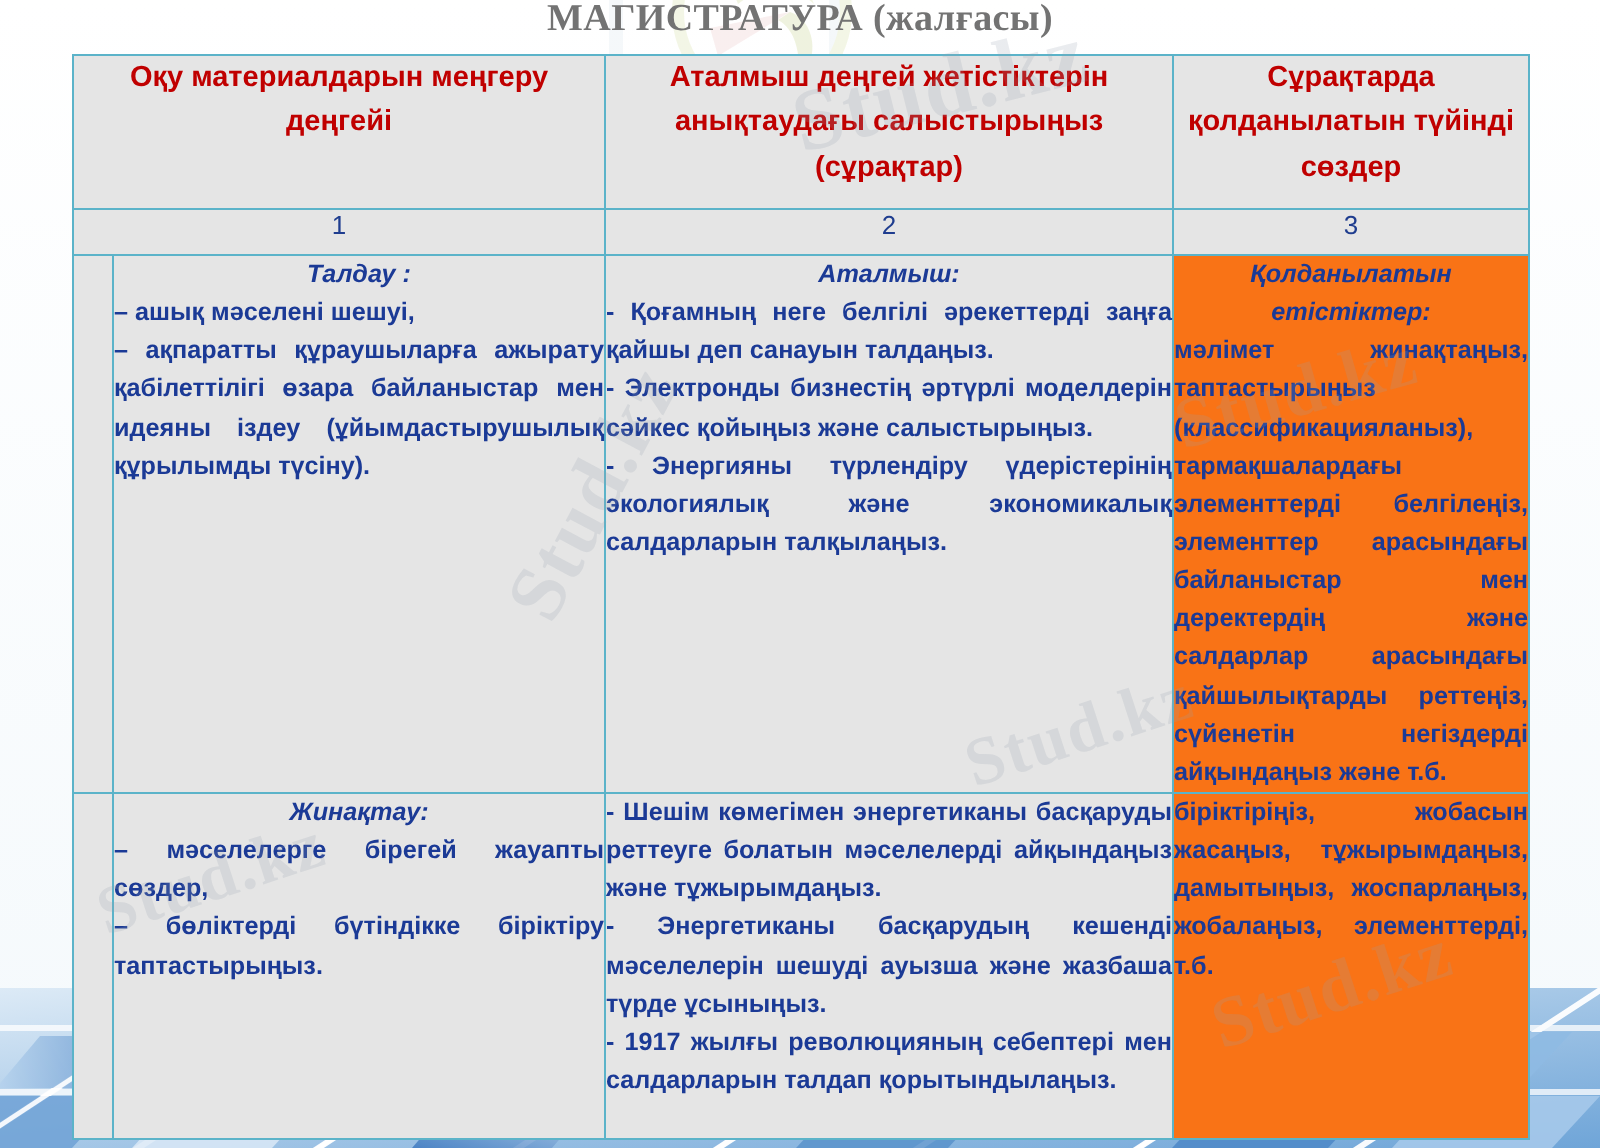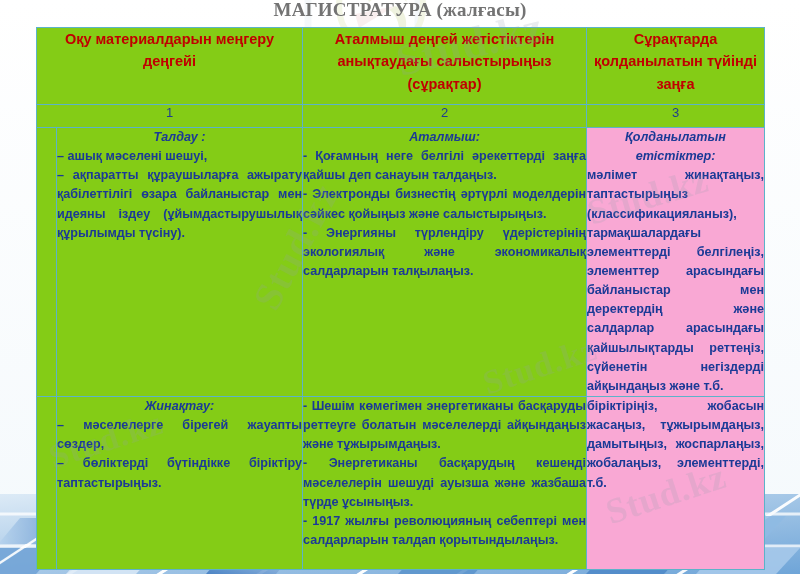--- a/index.html
+++ b/index.html
@@ -70,21 +70,21 @@
     z-index: 2;
   }
   table.grid {
     border-collapse: collapse;
     width: 728px;
     table-layout: fixed;
   }
   table.grid td {
     border: 1px solid #5bb3c9;
     vertical-align: top;
-    background: #84cc16;
+    background: #e5e5e5;
     padding: 0;
   }
   td.head {
     text-align: center;
     vertical-align: middle;
     color: #c00000;
     font-weight: bold;
     font-size: 14.5px;
     line-height: 1.55;
     background: #e8f2f3;
@@ -106,21 +106,21 @@
     padding: 6px 7px 6px 8px;
     color: #1b3a96;
     font-weight: bold;
     font-size: 12.6px;
     line-height: 1.52;
     text-align: justify;
     text-justify: inter-word;
     background: #e2eef0;
   }
   td.body.c3 {
-    background: #f9a8d4;
+    background: #f97316;
   }
   .lead {
     font-style: italic;
     font-weight: bold;
     display: block;
     text-align: center;
   }
   .para {
     display: block;
     margin: 0;
@@ -216,21 +216,21 @@
     <colgroup>
       <col style="width:20px">
       <col style="width:246px">
       <col style="width:284px">
       <col style="width:178px">
     </colgroup>
     <tbody>
       <tr>
         <td class="head" colspan="2">Оқу материалдарын меңгеру деңгейі</td>
         <td class="head">Аталмыш деңгей жетістіктерін анықтаудағы салыстырыңыз (сұрақтар)</td>
-        <td class="head">Сұрақтарда қолданылатын түйінді заңға</td>
+        <td class="head">Сұрақтарда қолданылатын түйінді сөздер</td>
       </tr>
       <tr>
         <td class="num" colspan="2">1</td>
         <td class="num">2</td>
         <td class="num">3</td>
       </tr>
 
       <tr>
         <td class="spacer"></td>
         <td class="body" style="height:230px">

